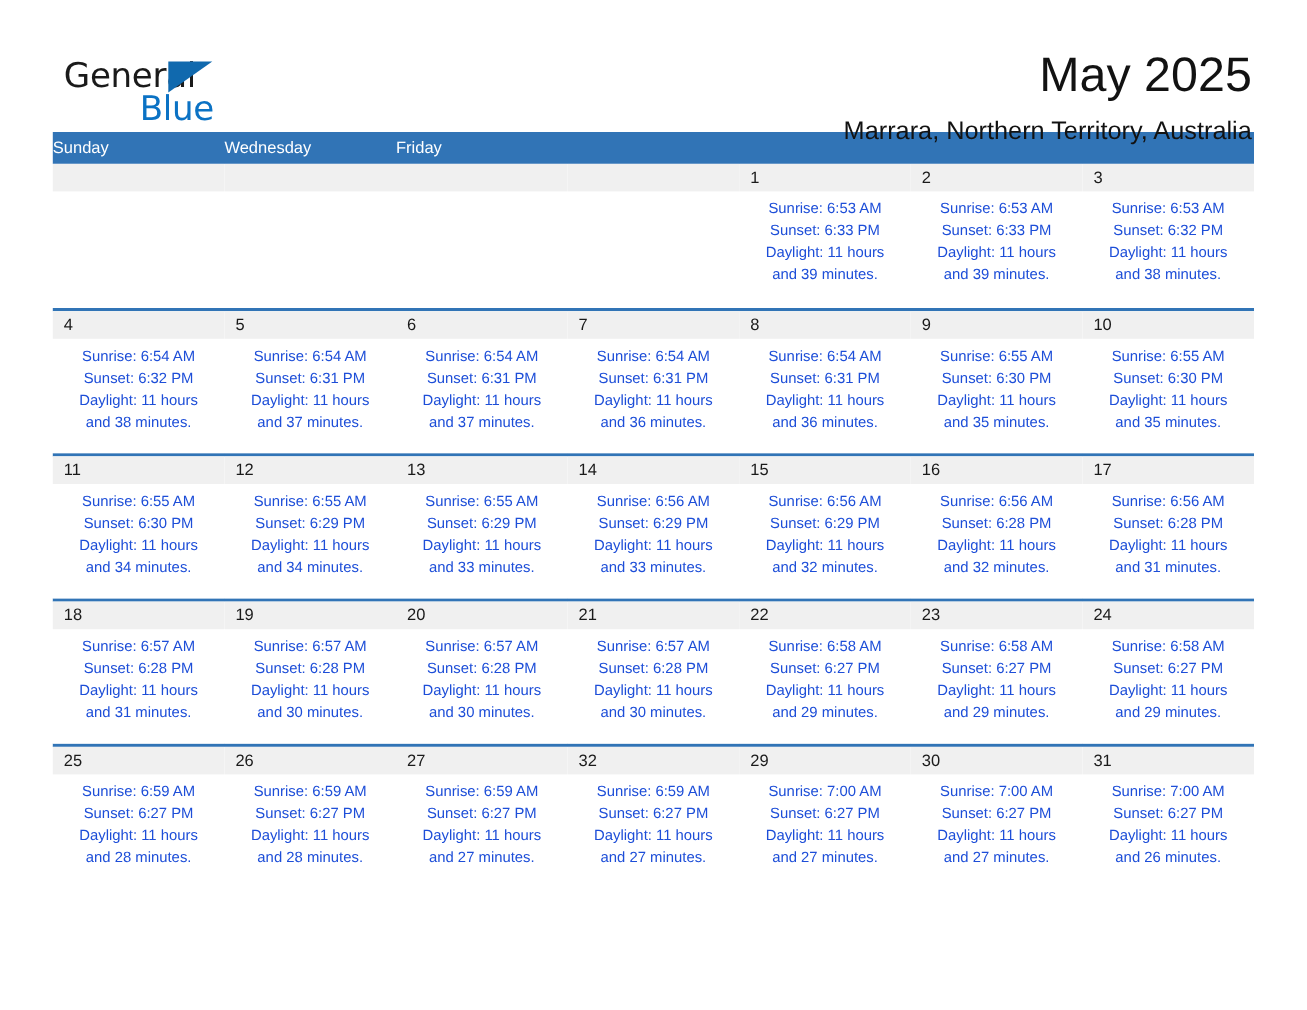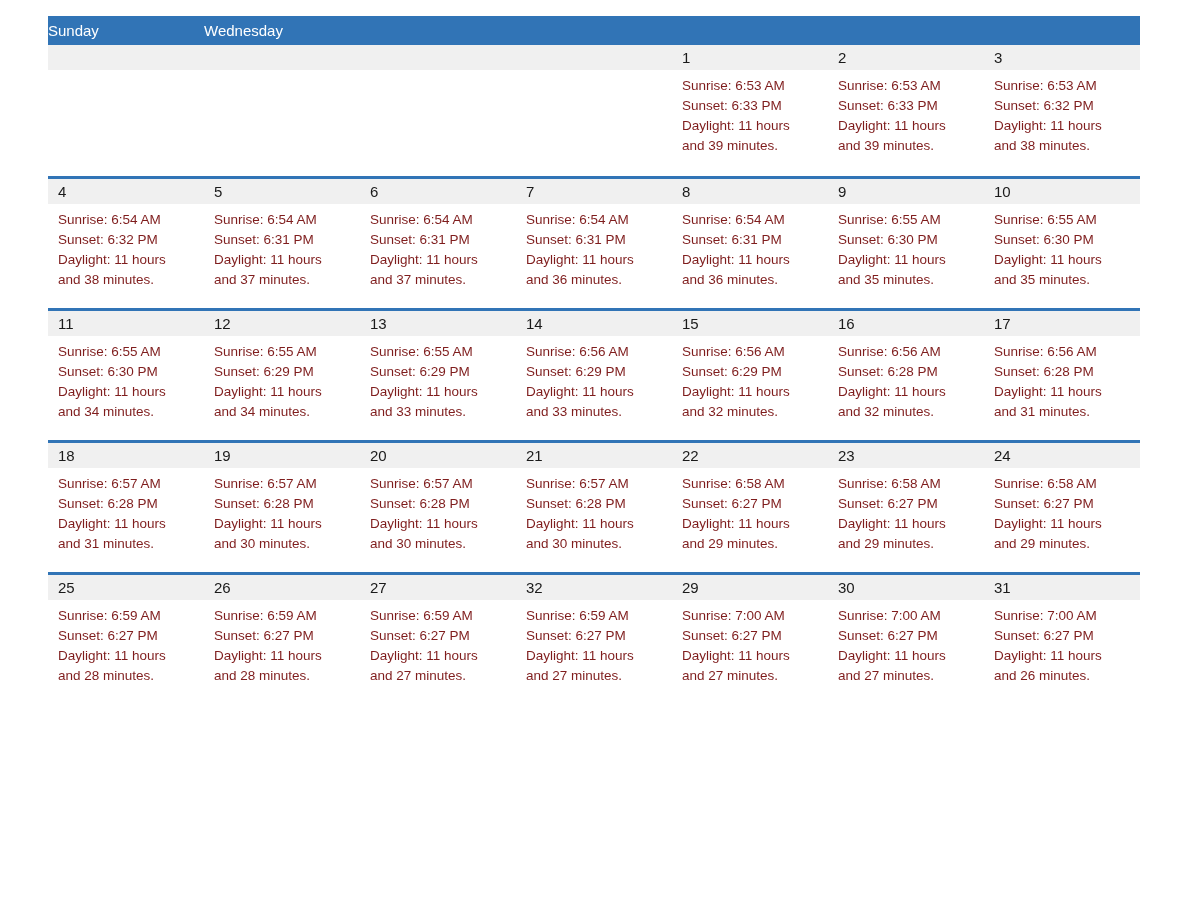--- a/index.html
+++ b/index.html
@@ -128,37 +128,53 @@
     height: 25px;
     font-size: 15px;
     line-height: 25px;
     padding-left: 10px;
     color: #1a1a1a;
   }
   .day-body {
     padding: 6px 10px 0 10px;
     font-size: 13.5px;
     line-height: 20px;
-    color: #7f1d1d;
+    color: #1d4ed8;
+    text-align: center;
   }
   .day-body div {
     white-space: nowrap;
   }
 </style>
 </head>
 <body>
 
 <div class="page">
 
+  <div class="top">
+
+    <div class="logo">
+      <span class="logo-general">General</span>
+      <span class="logo-tri"></span>
+      <span class="logo-blue">Blue</span>
+    </div>
+
+    <div class="titles">
+      <div class="month-title">May 2025</div>
+      <div class="location-title">Marrara, Northern Territory, Australia</div>
+    </div>
+
+  </div>
 
   <div class="calendar">
 
     <div class="weekday-header">
       <div class="weekday">Sunday</div>
       <div class="weekday">Wednesday</div>
+      <div class="weekday">Friday</div>
     </div>
 
     <div id="weeks-container">
         <div class="week-row first">
           <div class="day-cell empty">
             <div class="day-num"></div>
           </div>
           <div class="day-cell empty">
             <div class="day-num"></div>
           </div>

